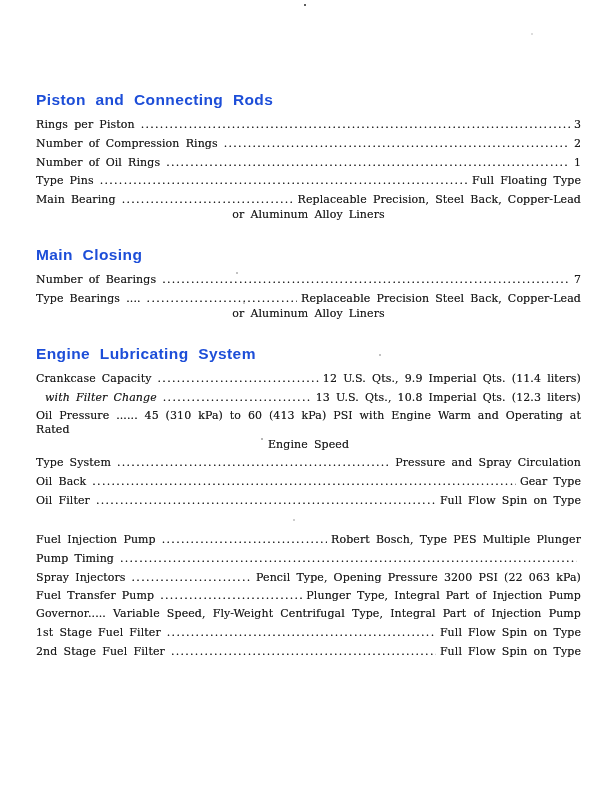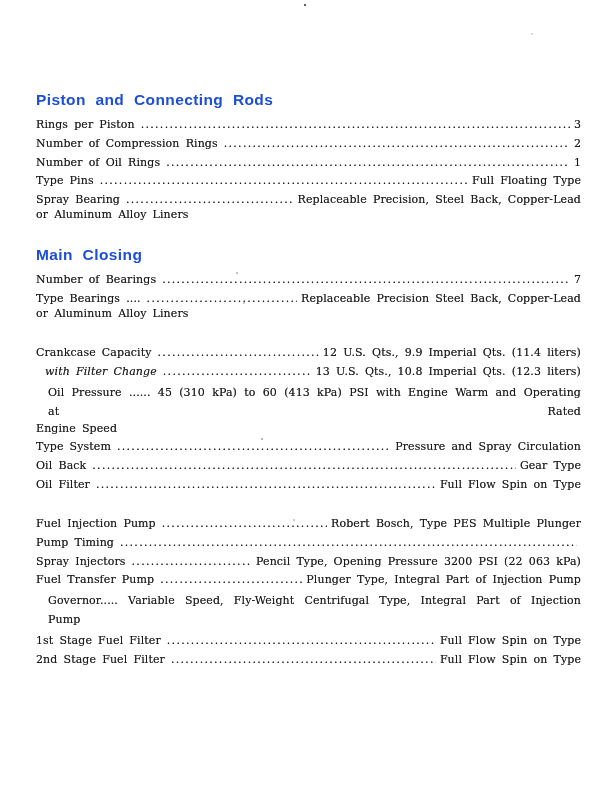--- a/index.html
+++ b/index.html
@@ -43,28 +43,27 @@
     flex: 1 1 auto;
     overflow: hidden;
     white-space: nowrap;
     letter-spacing: 1.3px;
     word-spacing: 0;
     margin: 0 4px 0 6px;
     min-width: 10px;
   }
   .entry .value { white-space: nowrap; flex: 0 0 auto; text-align: right; }
   .jline {
-    line-height: 19px;
+    line-height: 14px;
     text-align: justify;
     text-align-last: justify;
-    margin-left: 12px;
   }
   .cont {
     line-height: 15px;
-    text-align: left;
+    text-align: center;
   }
   .speck {
     position: absolute;
     background: #000;
     border-radius: 50%;
     width: 2px; height: 2px;
   }
 </style>
 </head>
 <body>
@@ -97,21 +96,21 @@
           </div>
           <div class="row">
             <div class="entry">
               <span class="label">Type Pins</span>
               <span class="leader">................................................................................................................................................................................................................................................................................................................................................................................................................</span>
               <span class="value">Full Floating Type</span>
             </div>
           </div>
           <div class="row">
             <div class="entry">
-              <span class="label">Spray Bearing</span>
+              <span class="label">Main Bearing</span>
               <span class="leader">................................................................................................................................................................................................................................................................................................................................................................................................................</span>
               <span class="value">Replaceable Precision, Steel Back, Copper-Lead</span>
             </div>
             <div class="cont">or Aluminum Alloy Liners</div>
           </div>
         </div>
       </section>
       <section class="section">
         <h2>Main Closing</h2>
         <div class="entries">
@@ -126,20 +125,21 @@
             <div class="entry">
               <span class="label">Type Bearings ....</span>
               <span class="leader">................................................................................................................................................................................................................................................................................................................................................................................................................</span>
               <span class="value">Replaceable Precision Steel Back, Copper-Lead</span>
             </div>
             <div class="cont">or Aluminum Alloy Liners</div>
           </div>
         </div>
       </section>
       <section class="section">
+        <h2>Engine Lubricating System</h2>
         <div class="entries">
           <div class="row">
             <div class="entry">
               <span class="label">Crankcase Capacity</span>
               <span class="leader">................................................................................................................................................................................................................................................................................................................................................................................................................</span>
               <span class="value">12 U.S. Qts., 9.9 Imperial Qts. (11.4 liters)</span>
             </div>
           </div>
           <div class="row">
             <div class="entry">

